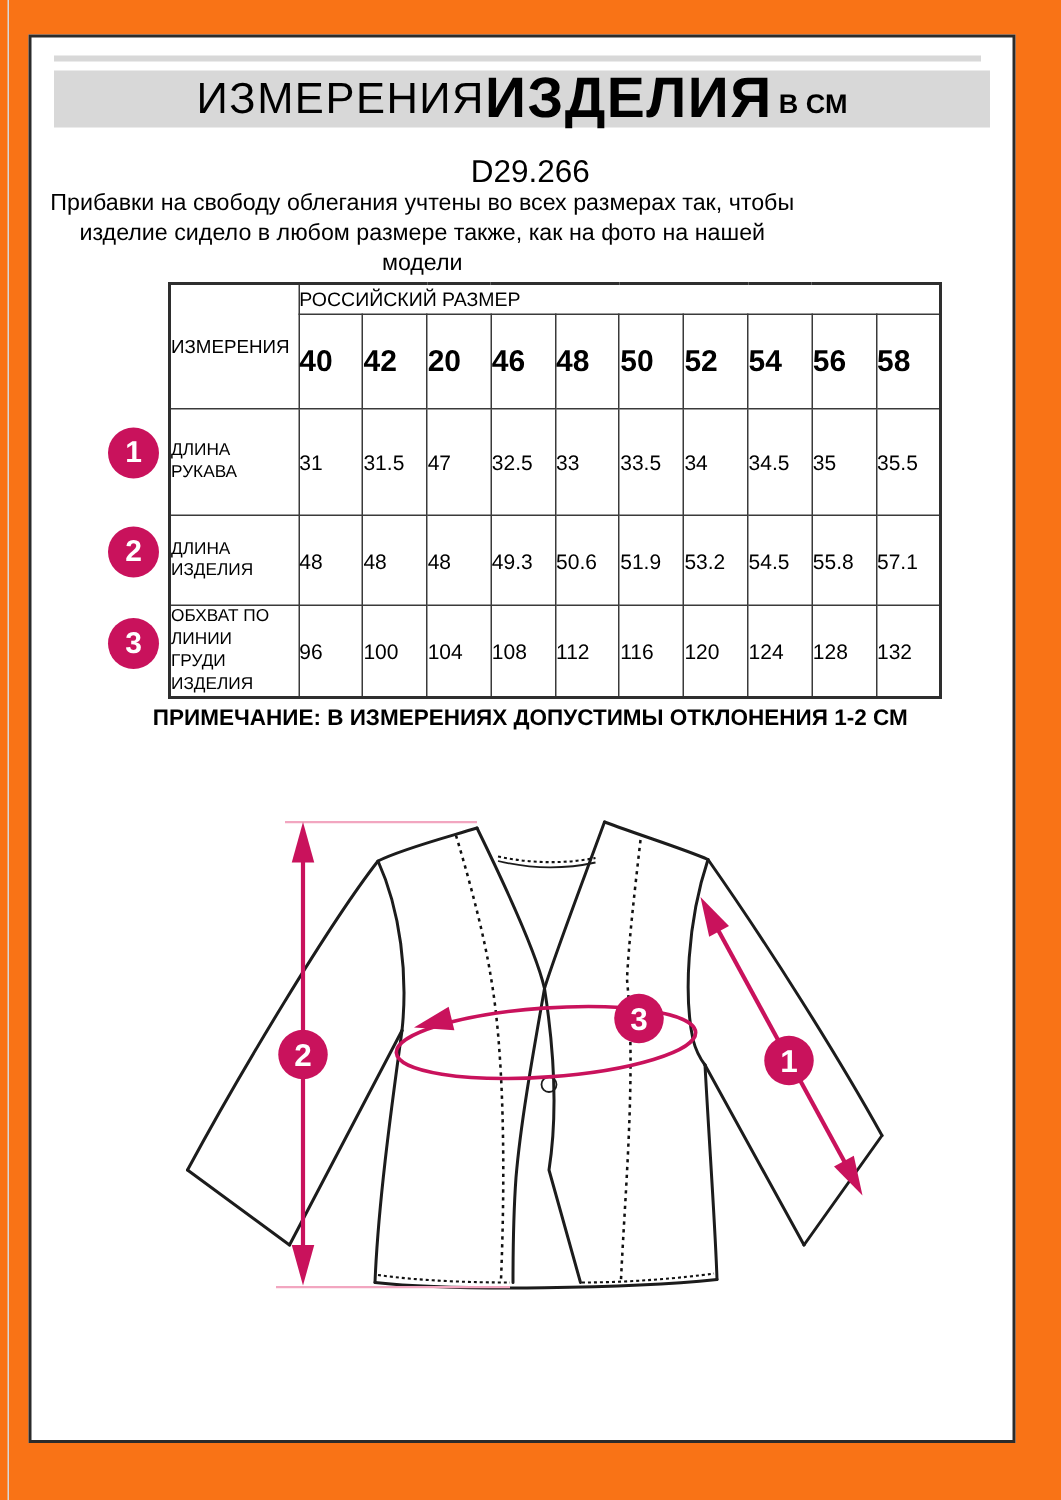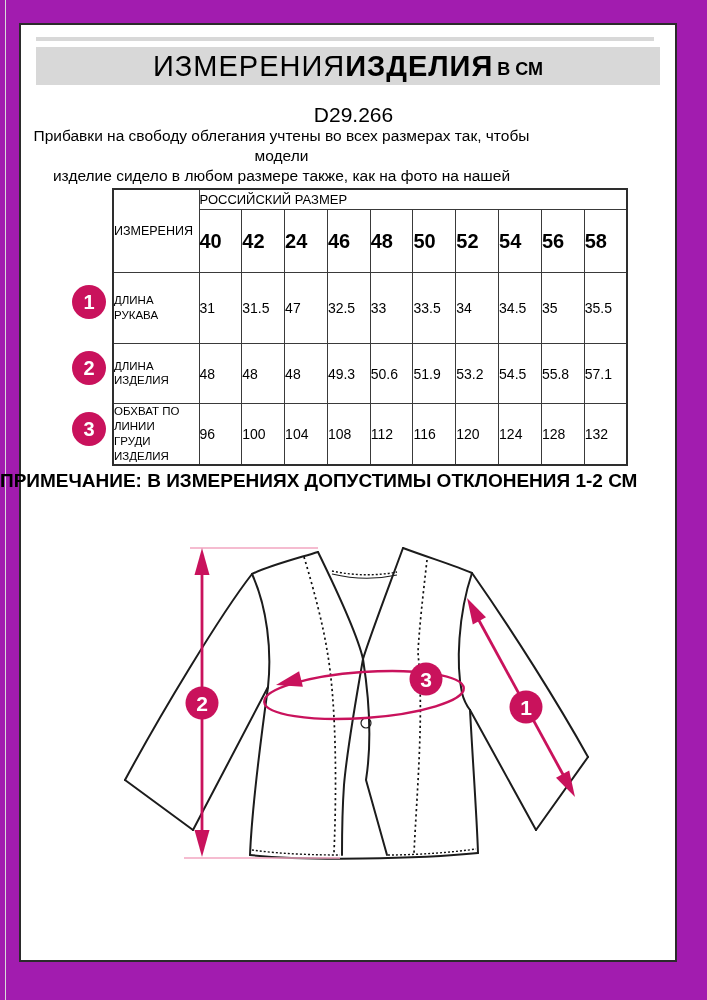--- a/index.html
+++ b/index.html
@@ -3,45 +3,45 @@
 <meta charset="utf-8">
 <style>
   :root{
     --accent:#c9125c;
     --accent-light:#f2a6c0;
     --banner:#d8d8d8;
     --ink:#1c1c1c;
   }
   html,body{margin:0;padding:0;background:#ffffff;}
   body{font-family:"Liberation Sans", sans-serif;color:#000;}
-  .canvas{position:relative;width:707px;height:1000px;background:#a21caf;overflow:hidden;}
+  .canvas{position:relative;width:707px;height:1000px;background:#f97316;overflow:hidden;}
   .edge-line{position:absolute;left:5px;top:0;width:1px;height:1000px;background:#d9d9d9;}
   .frame{position:absolute;left:19px;top:23px;width:658px;height:939px;border:2px solid #2b2b2b;box-sizing:border-box;background:#fff;}
   .strip{position:absolute;left:36px;top:37px;width:618px;height:4px;background:var(--banner);}
   .banner{position:absolute;left:36px;top:47px;width:624px;height:38px;background:var(--banner);
           display:flex;align-items:center;justify-content:center;}
   .banner .t1{font-size:29px;letter-spacing:1px;}
-  .banner .t2{font-size:29px;font-weight:bold;letter-spacing:1px;}
+  .banner .t2{font-size:38px;font-weight:bold;letter-spacing:1px;}
   .banner .t3{font-size:18px;font-weight:bold;margin-left:4px;padding-top:7px;}
   .code{position:absolute;left:0;top:103px;width:707px;text-align:center;font-size:21px;}
   .desc{position:absolute;left:0;top:126px;width:563px;text-align:center;font-size:15.5px;line-height:1.3;}
   table.size-table{position:absolute;left:112px;top:188px;border-collapse:collapse;table-layout:fixed;
           border:2px solid #2e2e2e;background:#fff;}
   table.size-table td{border:1px solid #3a3a3a;text-align:left;vertical-align:middle;padding:0;}
   .corner-cell{font-size:12.5px;}
   .header-cell{font-size:13px;height:19px;}
   .size-cell{font-size:20px;font-weight:bold;height:62px;}
   .label-cell span{display:inline-block;max-width:66px;font-size:11.5px;line-height:1.3;}
   .value-cell{font-size:14px;border-radius:12px;}
   tbody tr:nth-child(1) td{height:70px;margin-top:31px;}
   tbody tr:nth-child(2) td{height:59px;}
   tbody tr:nth-child(3) td{height:60px;}
   .row-marker{position:absolute;left:72px;width:34px;height:34px;border-radius:50%;background:var(--accent);
           color:#fff;font-size:20px;font-weight:bold;display:flex;align-items:center;justify-content:center;}
-  .note{position:absolute;left:0;top:470px;width:707px;font-size:19px;font-weight:bold;}
+  .note{position:absolute;left:0;top:470px;width:707px;text-align:center;font-size:15px;font-weight:bold;}
   .drawing{position:absolute;left:120px;top:535px;}
   svg .outline{fill:none;stroke:var(--ink);stroke-width:2;stroke-linecap:round;stroke-linejoin:round;}
   svg .thin{fill:none;stroke:var(--ink);stroke-width:1.2;}
   svg .seam{fill:none;stroke:#111;stroke-width:1.7;stroke-dasharray:2.2 3;}
   svg .stitch{fill:none;stroke:#111;stroke-width:1.4;stroke-dasharray:2 2;}
   svg .meas{stroke:var(--accent);stroke-width:2.8;fill:none;}
   svg .meas-thin{stroke:var(--accent);stroke-width:2.4;fill:none;}
   svg .guide{stroke:var(--accent-light);stroke-width:1.5;}
   svg .head{fill:var(--accent);stroke:none;}
   svg .badge{fill:var(--accent);}
@@ -58,22 +58,22 @@
   <div class="banner">
     <span class="t1">ИЗМЕРЕНИЯ</span>
     <span class="t2">ИЗДЕЛИЯ</span>
     <span class="t3">В СМ</span>
   </div>
 
   <div class="code">D29.266</div>
 
   <div class="desc">
     <div>Прибавки на свободу облегания учтены во всех размерах так, чтобы</div>
+    <div>изделие сидело в любом размере также, как на фото на нашей</div>
     <div>модели</div>
-    <div>изделие сидело в любом размере также, как на фото на нашей</div>
   </div>
 
   <table class="size-table">
     <colgroup>
       <col style="width:86px">
       <col style="width:42.8px">
         <col style="width:42.8px">
         <col style="width:42.8px">
         <col style="width:42.8px">
         <col style="width:42.8px">
@@ -84,21 +84,21 @@
         <col style="width:42.8px">
     </colgroup>
     <thead>
       <tr>
         <td rowspan="2" class="corner-cell">ИЗМЕРЕНИЯ</td>
         <td colspan="10" class="header-cell">РОССИЙСКИЙ РАЗМЕР</td>
       </tr>
       <tr>
           <td class="size-cell">40</td>
           <td class="size-cell">42</td>
-          <td class="size-cell">24</td>
+          <td class="size-cell">20</td>
           <td class="size-cell">46</td>
           <td class="size-cell">48</td>
           <td class="size-cell">50</td>
           <td class="size-cell">52</td>
           <td class="size-cell">54</td>
           <td class="size-cell">56</td>
           <td class="size-cell">58</td>
         </tr>
     </thead>
     <tbody>

